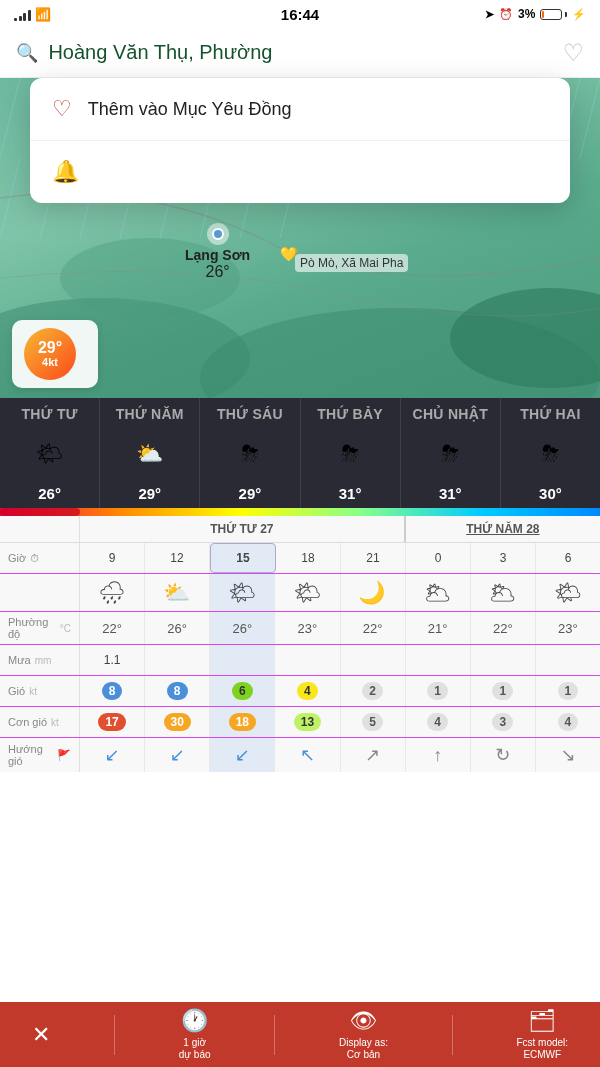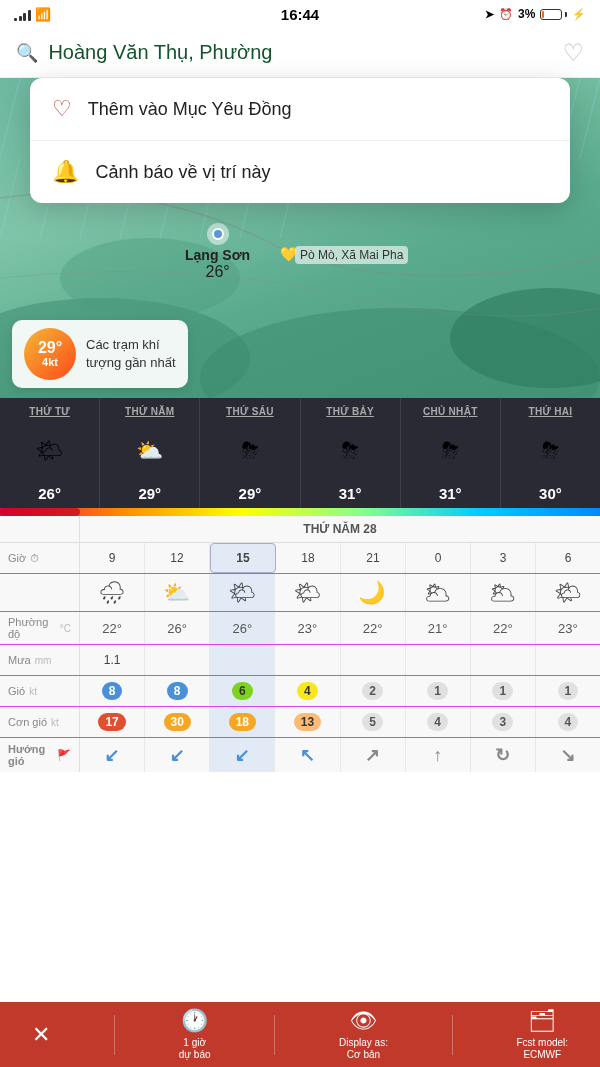--- a/index.html
+++ b/index.html
@@ -82,21 +82,21 @@
     .map-dot-outer {
       width: 22px; height: 22px; background: rgba(255,255,255,0.5);
       border-radius: 50%; display: flex; align-items: center; justify-content: center;
       margin: 0 auto 2px;
     }
     .map-dot-inner { width: 12px; height: 12px; background: #5b9bd5; border-radius: 50%; border: 2px solid #fff; }
     .map-city { font-size: 14px; font-weight: 600; color: #222; white-space: nowrap; }
     .map-temp { font-size: 16px; font-weight: 500; color: #222; }
     .map-sublabel {
       position: absolute;
-      top: 168px;
+      top: 176px;
       left: 295px;
       font-size: 12px;
       color: #333;
       background: rgba(255,255,255,0.6);
       padding: 2px 5px;
       border-radius: 4px;
       white-space: nowrap;
     }
     .map-heart {
       position: absolute;
@@ -144,21 +144,21 @@
     .forecast-day {
       flex: 1;
       display: flex;
       flex-direction: column;
       align-items: center;
       justify-content: space-between;
       padding: 8px 4px 6px;
       border-right: 1px solid rgba(255,255,255,0.1);
     }
     .forecast-day:last-child { border-right: none; }
-    .forecast-day-name { font-size: 10px; color: #aaa; font-weight: 600; letter-spacing: 0.3px; text-decoration: underline; }
+    .forecast-day-name { font-size: 14px; color: #aaa; font-weight: 600; letter-spacing: 0.3px; }
     .forecast-icon { font-size: 22px; }
     .forecast-temp { font-size: 15px; color: #fff; font-weight: 600; }
 
     
     .temp-slider {
       height: 8px;
       background: linear-gradient(to right, #e05, #f80, #ff0, #8f8, #0cf, #08f);
       position: relative;
     }
     .slider-indicator {
@@ -186,23 +186,23 @@
     .day-header-label { width: 80px; min-width: 80px; background: #f8f8f8; border-right: 1px solid #e0e0e0; }
     .day-block {
       flex: 1;
       text-align: center;
       padding: 6px 0;
       font-size: 12px;
       font-weight: 700;
       color: #555;
       border-right: 1px solid #ddd;
     }
-    .day-block:last-child { border-right: none; }
+    .day-block:last-child { border-right: none; text-decoration: underline; }
     .h-row { display: flex; border-bottom: 1px solid #d946ef; min-height: 30px; }
-    .h-row:last-child { border-bottom: none; font-weight: bold; }
+    .h-row:last-child { border-bottom: none; }
     .h-label-cell {
       width: 80px; min-width: 80px;
       display: flex; align-items: center;
       padding: 4px 8px;
       font-size: 11px; color: #888;
       background: #f8f8f8;
       border-right: 1px solid #e0e0e0;
       gap: 4px;
     }
     .h-label-cell .unit { color: #bbb; font-size: 10px; }
@@ -216,21 +216,21 @@
     }
     .h-data-cell:last-child { border-right: none; }
     .h-data-cell.active-col { background: rgba(160,190,240,0.25); }
     .wind-pill { padding: 2px 7px; border-radius: 10px; color: #fff; font-weight: 700; font-size: 12px; }
     .wind-blue { background: #4a90d9; }
     .wind-green { background: #7ed321; color: #333; }
     .wind-yellow { background: #f8e71c; color: #333; }
     .wind-white { background: #e0e0e0; color: #555; }
     .gust-red { background: #e05030; }
     .gust-orange { background: #f5a623; }
-    .gust-lgreen { background: #fdba74; color: #333; text-align: right; }
+    .gust-lgreen { background: #bef264; color: #333; text-align: right; }
     .gust-white { background: #e0e0e0; color: #555; }
     .weather-icon-sm { font-size: 22px; line-height: 1; }
     .temp-value { font-size: 13px; color: #555; }
     .rain-val { font-size: 12px; color: #404040; }
     .arrow { font-size: 18px; }
 
     
     .bottom-toolbar {
       height: 65px;
       background: #c0392b;
@@ -293,21 +293,20 @@
   <div class="heart-btn">♡</div>
 </div>
 
 <div class="dropdown-menu">
   <div class="dropdown-item">
     <span class="item-icon">♡</span>
     <span>Thêm vào Mục Yêu Đồng</span>
   </div>
   <div class="dropdown-item">
     <span class="item-icon">🔔</span>
-    <span>Cảnh báo về vị trí này</span>
   </div>
 </div>
 
 <div class="map-area">
 
   <svg class="rain-overlay" viewBox="0 0 600 320">
     <defs>
       <filter id="blur1">
           <feGaussianBlur stdDeviation="0.5"></feGaussianBlur>
         </filter>
@@ -358,21 +357,20 @@
     <div class="map-temp">26°</div>
   </div>
   <span class="map-heart">💛</span>
   <div class="map-sublabel">Pò Mò, Xã Mai Pha</div>
 
   <div class="station-badge">
     <div class="station-temp-circle">
       <span class="station-temp-val">29°</span>
       <span class="station-kt">4kt</span>
     </div>
-    <div class="station-text">Các trạm khí<br>tượng gần nhất</div>
   </div>
 </div>
 
 <div class="forecast-strip">
   <div class="forecast-day">
     <span class="forecast-day-name">THỨ TƯ</span>
     <span class="forecast-icon">🌤</span>
     <span class="forecast-temp">26°</span>
   </div>
   <div class="forecast-day">
@@ -403,20 +401,21 @@
 </div>
 
 <div class="temp-slider">
   <div class="slider-indicator"></div>
 </div>
 
 <div class="hourly-section">
 
   <div class="day-header-row">
     <div class="day-header-label"></div>
+    <div class="day-block" style="flex:5; border-right:2px solid #ccc;">THỨ TƯ 27</div>
     <div class="day-block" style="flex:3;">THỨ NĂM 28</div>
   </div>
 
   <div class="h-row">
     <div class="h-label-cell">
       <span>Giờ</span>
       <span>⏱</span>
     </div>
     <div class="h-data-cell">9</div>
     <div class="h-data-cell">12</div>

